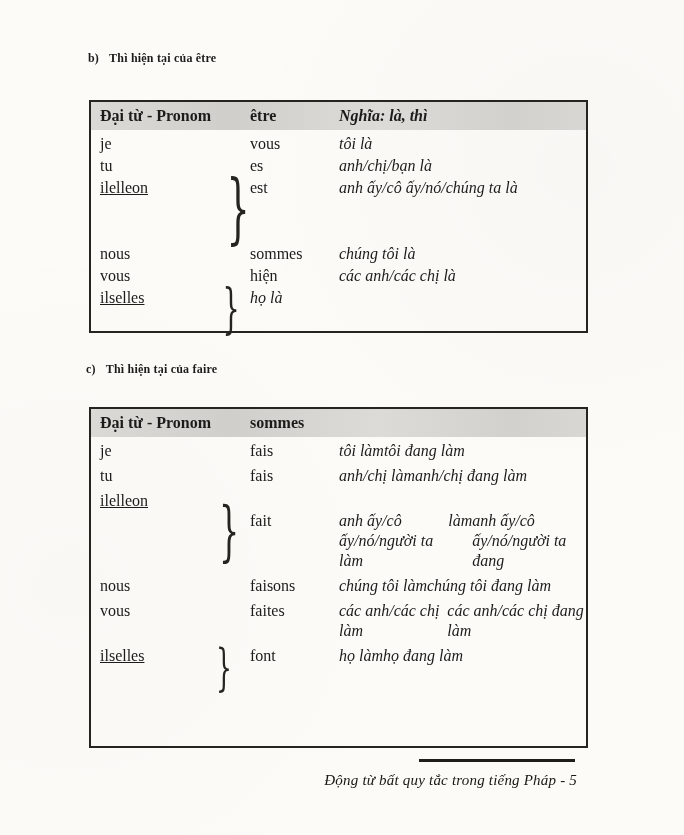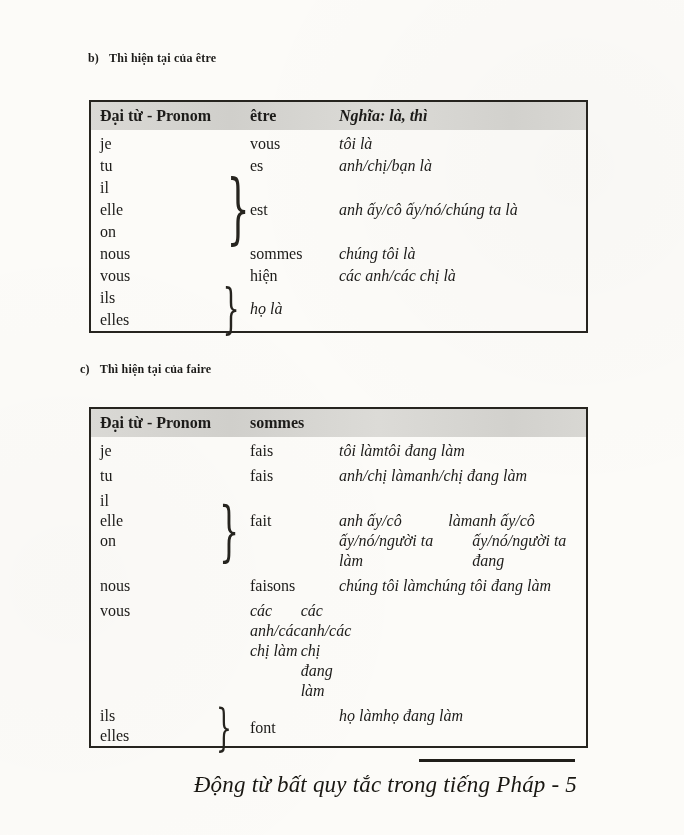--- a/index.html
+++ b/index.html
@@ -11,21 +11,21 @@
     background-image:
       radial-gradient(circle at 84% 20%, rgba(0,0,0,0.015), transparent 40%),
       radial-gradient(circle at 10% 70%, rgba(0,0,0,0.012), transparent 45%);
     font-family:"Liberation Serif","DejaVu Serif",serif;
     color:#1c1b19;
     overflow:hidden;
   }
 
   .heading { position:absolute; font-weight:bold; font-size:12px; letter-spacing:0.2px; white-space:nowrap; }
   .h-b { left:88px; top:51px; }
-  .h-c { left:80px; top:362px; }
+  .h-c { left:86px; top:362px; }
   .heading .marker { display:inline-block; margin-right:10px; }
 
   .doc-table {
     position:absolute; left:89px;
     border:2px solid #26241f;
     box-sizing:border-box;
     font-size:16px;
   }
   .t-etre  { top:100px; width:499px; height:233px; }
   .t-faire { top:407px; width:499px; height:341px; }
@@ -40,42 +40,42 @@
 
   .trow { display:grid; grid-template-columns:150px 89px auto; padding-left:9px; }
   .t-etre .thead { margin-bottom:3px; }
   .t-etre .trow { line-height:22px; }
   .t-faire .thead { margin-bottom:4px; }
   .t-faire .trow { line-height:20px; }
   .t-faire .trow + .trow { margin-top:5px; }
 
   .it { font-style:italic; }
   .cell { display:block; }
-  .pstack { display:flex; flex-direction:column; position:relative; }
+  .pstack { display:flex; flex-direction:row; position:relative;text-decoration:underline; }
   .mstack { display:flex; flex-direction:row; }
-  .vcenter { display:flex; align-items:center; }
+  .vcenter { display:flex; }
   .g3 { height:66px; }
   .g2 { height:44px; }
   .padline { padding-top:20px; box-sizing:border-box; }
 
   .brace {
     position:absolute; top:50%;
     font-family:"DejaVu Serif",serif;
     font-weight:400; line-height:1; color:#26241f;
     pointer-events:none;
   }
   .brace-e3 { left:114px; font-size:76px; transform:translateY(-52%) scaleX(0.48); }
   .brace-e2 { left:114px; font-size:54px; transform:translateY(-50%) scaleX(0.5); }
   .brace-f3 { left:108px; font-size:66px; transform:translateY(-50%) scaleX(0.48); }
   .brace-f2 { left:108px; font-size:50px; transform:translateY(-50%) scaleX(0.5); }
 
   .footer-rule { position:absolute; left:419px; top:759px; width:156px; height:2.5px; background:#201e1a; }
   .footer {
     position:absolute; top:772px; right:107px;
-    font-size:23px; font-style:italic; color:#191712;
+    font-size:15px; font-style:italic; color:#191712;
     letter-spacing:0.2px; white-space:nowrap;
   }
 </style>
 </head>
 <body>
 
 <div class="page">
 
   <div class="heading h-b">
     <span class="marker">b)</span><span>Thì hiện tại của être</span>
@@ -186,20 +186,21 @@
       <span class="cell">nous</span>
       <span class="cell">faisons</span>
       <div class="mstack it">
         <span>chúng tôi làm</span>
         <span>chúng tôi đang làm</span>
       </div>
     </div>
 
     <div class="trow">
       <span class="cell">vous</span>
+      <span class="cell">faites</span>
       <div class="mstack it">
         <span>các anh/các chị làm</span>
         <span>các anh/các chị đang làm</span>
       </div>
     </div>
 
     <div class="trow g2">
       <div class="pstack">
         <span>ils</span>
         <span>elles</span>

